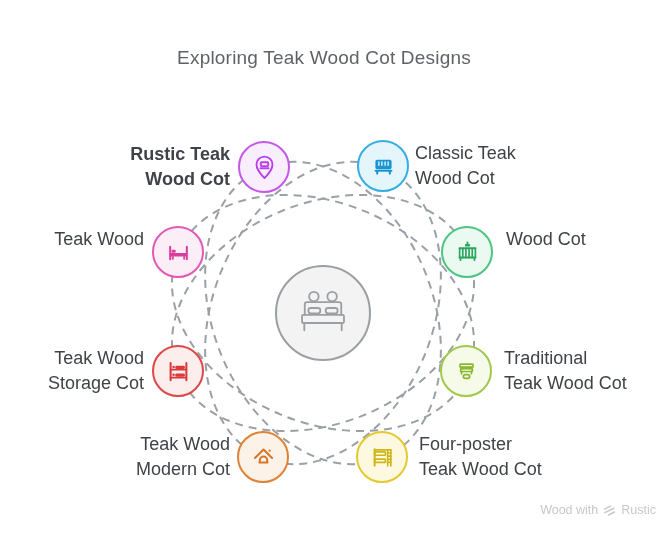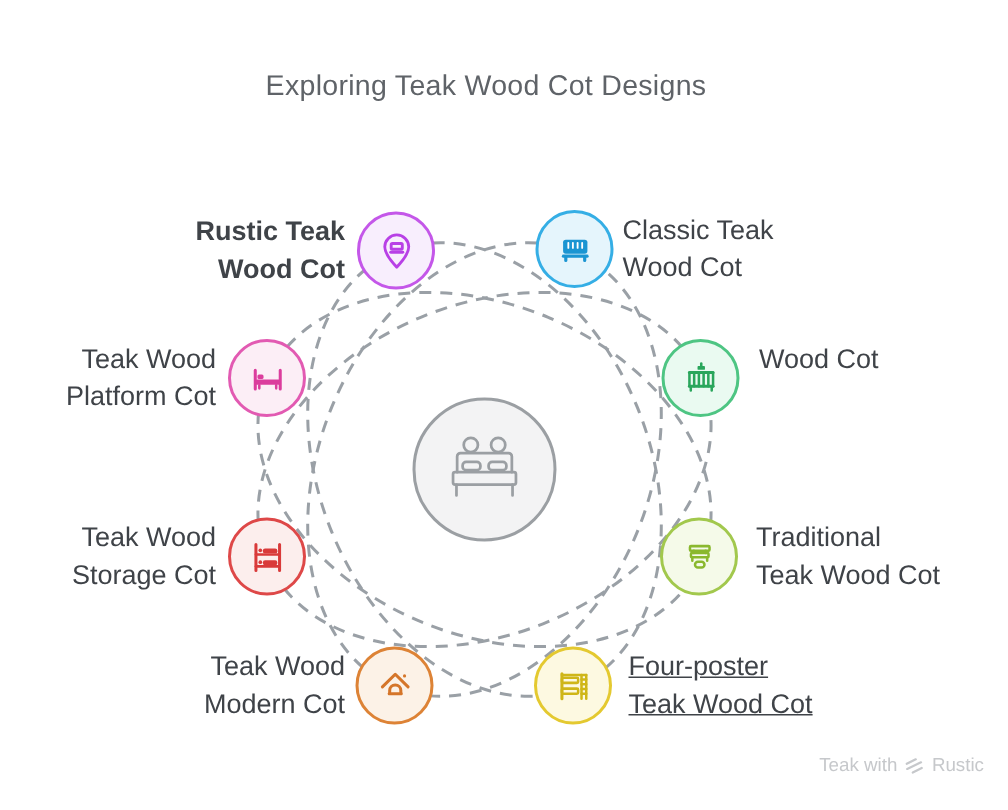--- a/index.html
+++ b/index.html
@@ -94,21 +94,20 @@
   <div class="node-circle" style="left: 152px; top: 226px; --border: #e25ab2; --bg: #fceef6; --icon: #db3d9d;">
     <svg width="27" height="27" viewBox="0 0 24 24" fill="none" stroke="currentColor" stroke-width="1.8" stroke-linecap="round" stroke-linejoin="round">
       <path d="M4.6 7 v11 M19.4 7 v11"></path>
       <rect x="5.9" y="9.5" width="3.6" height="2.7" rx="0.9" fill="currentColor" stroke="none"></rect>
       <rect x="4.6" y="12.5" width="14.8" height="3.1" rx="0.9" fill="currentColor" stroke="none"></rect>
       <path d="M7 15.8 v1.9 M17 15.8 v1.9" stroke-width="1.5"></path>
     </svg>
   </div>
   <div class="label align-right" style="right:528px; top:227px;">
     <span>Teak Wood</span>
-    <span>Platform Cot</span>
   </div>
 
   <div class="node-circle" style="left: 441px; top: 226px; --border: #4ec583; --bg: #eafaf1; --icon: #2aa65c;">
     <svg width="27" height="27" viewBox="0 0 24 24" fill="none" stroke="currentColor" stroke-width="1.5" stroke-linecap="round" stroke-linejoin="round">
       <path d="M12 2.9 v1.6"></path>
       <rect x="9.8" y="4.5" width="4.4" height="2.2" rx="0.5" fill="currentColor" stroke="none"></rect>
       <path d="M5 8.3 h14" stroke-width="1.8"></path>
       <path d="M5 8.3 v8.2 M7.8 9 v7.5 M10.6 9 v7.5 M13.4 9 v7.5 M16.2 9 v7.5 M19 8.3 v8.2"></path>
       <path d="M5 16.5 h14" stroke-width="1.8"></path>
       <path d="M5.8 16.7 v2.2 M18.2 16.7 v2.2"></path>
@@ -164,27 +163,27 @@
   <div class="node-circle" style="left: 356px; top: 431px; --border: #e4c930; --bg: #fdf9e1; --icon: #cfb618;">
     <svg width="27" height="27" viewBox="0 0 24 24" fill="none" stroke="currentColor" stroke-width="1.5" stroke-linecap="round" stroke-linejoin="round">
       <path d="M5 4.6 v14.8" stroke-width="1.8"></path>
       <path d="M5 5.3 h14.4"></path>
       <rect x="5" y="7" width="9.6" height="3" rx="0.7"></rect>
       <rect x="5" y="13.4" width="9.6" height="3" rx="0.7"></rect>
       <path d="M16.6 5.3 v14.1 M19.4 5.3 v14.1"></path>
       <path d="M16.6 8 h2.8 M16.6 10.8 h2.8 M16.6 13.6 h2.8 M16.6 16.4 h2.8"></path>
     </svg>
   </div>
-  <div class="label" style="left:419px; top:432px;text-decoration:underline;">
+  <div class="label" style="left:419px; top:432px;">
     <span>Four-poster</span>
     <span>Teak Wood Cot</span>
   </div>
 
   <div class="watermark">
-    <span>Teak with</span>
+    <span>Wood with</span>
     <svg width="13" height="13" viewBox="0 0 13 13" fill="none" stroke="currentColor" stroke-width="1.5" stroke-linecap="round">
       <path d="M1.5 5.2 L7.5 2.2"></path>
       <path d="M1.8 8.6 L11 4.2"></path>
       <path d="M5.5 11 L11.5 8"></path>
     </svg>
     <span>Rustic</span>
   </div>
 
 </div>
 

